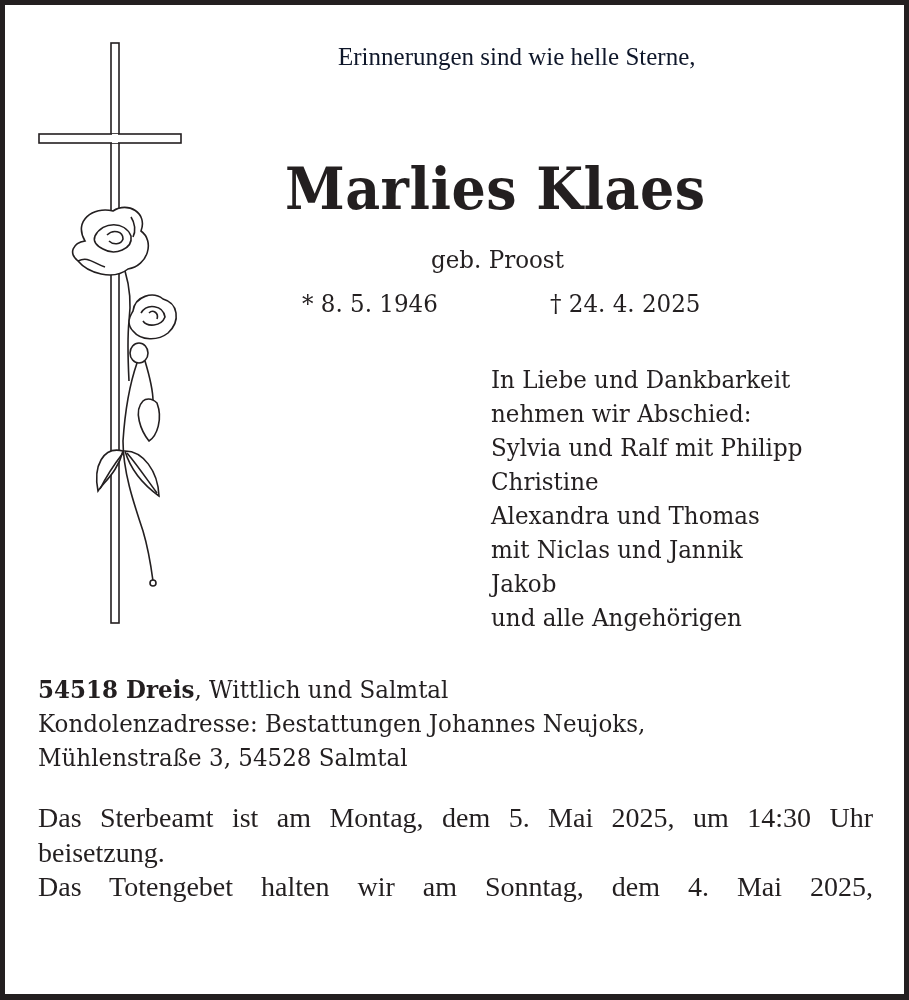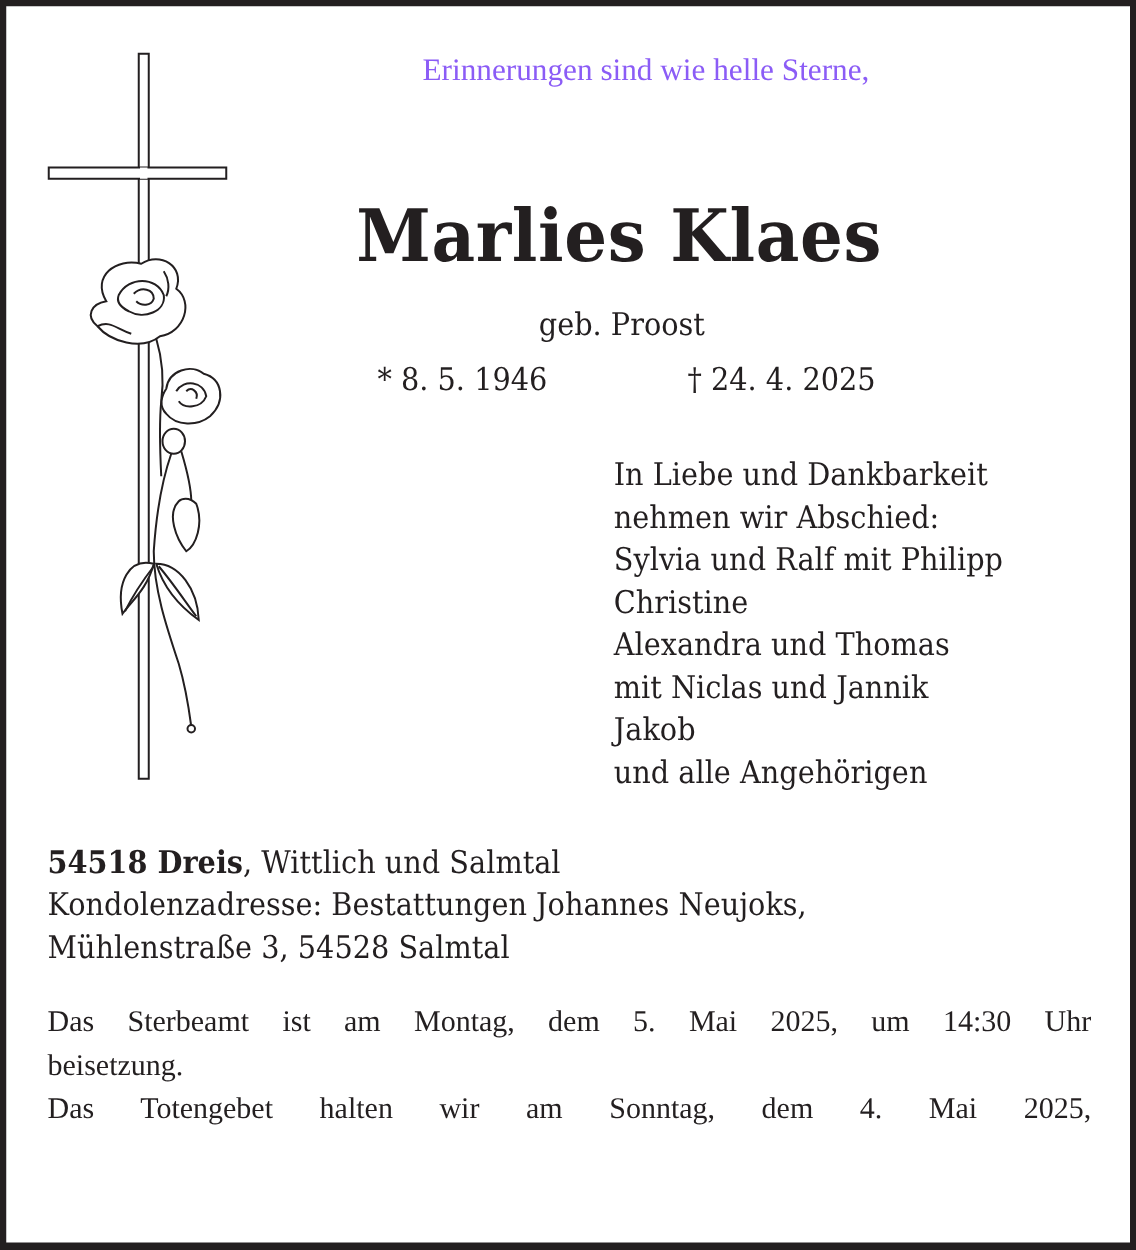--- a/index.html
+++ b/index.html
@@ -1,29 +1,29 @@
 <!DOCTYPE html>
 <html><head>
 <meta charset="utf-8">
 <style>
   html, body { margin:0; padding:0; }
   body { width:909px; height:1000px; background:#231f20; position:relative; overflow:hidden; }
   .card { position:absolute; left:5px; top:5px; width:899px; height:989px; background:#ffffff; }
   .abs { position:absolute; white-space:nowrap; }
-  .quote { left:333px; top:34px; font-size:25px; line-height:35px; font-family:"Liberation Serif",serif; color:#8b5cf6; }
+  .quote { left:333px; top:34px; font-size:25px; line-height:35px; font-family:"Liberation Serif",serif; color:#0f172a; }
   .name { left:280px; top:150px; font-size:58px; font-weight:bold; letter-spacing:0.5px; font-family:"DejaVu Serif",serif; color:#231f20; transform:scaleX(0.93); transform-origin:left top; }
   .maiden { left:426px; top:240px; font-size:25px; font-family:"DejaVu Serif",serif; color:#231f20; transform:scaleX(0.92); transform-origin:left top; }
   .born { left:297px; top:284px; font-size:25px; font-family:"DejaVu Serif",serif; color:#231f20; transform:scaleX(0.92); transform-origin:left top; }
   .died { left:545px; top:284px; font-size:25px; font-family:"DejaVu Serif",serif; color:#231f20; transform:scaleX(0.92); transform-origin:left top; }
   .mourners { left:486px; top:358px; font-size:25px; line-height:34px; font-family:"DejaVu Serif",serif; color:#231f20; transform:scaleX(0.92); transform-origin:left top; }
   .mourners div { white-space:nowrap; }
   .address { left:33px; top:668px; font-size:25px; line-height:34px; font-family:"DejaVu Serif",serif; color:#231f20; transform:scaleX(0.92); transform-origin:left top; }
   .address div { white-space:nowrap; }
   .address b { font-weight:bold; }
-  .service { left:33px; top:796px; width:835px; font-size:24px; line-height:34.5px; font-family:"Liberation Serif",serif; color:#231f20; }
+  .service { left:33px; top:796px; width:835px; font-size:28px; line-height:34.5px; font-family:"Liberation Serif",serif; color:#231f20; }
   .service div { white-space:nowrap; }
   .service .justify { text-align:justify; text-align-last:justify; white-space:normal; }
   .cross { position:absolute; left:28px; top:36px; width:170px; height:590px; }
 </style>
 </head>
 <body>
 
 <div class="card">
 
   <svg class="cross" viewBox="0 0 170 590" xmlns="http://www.w3.org/2000/svg">

